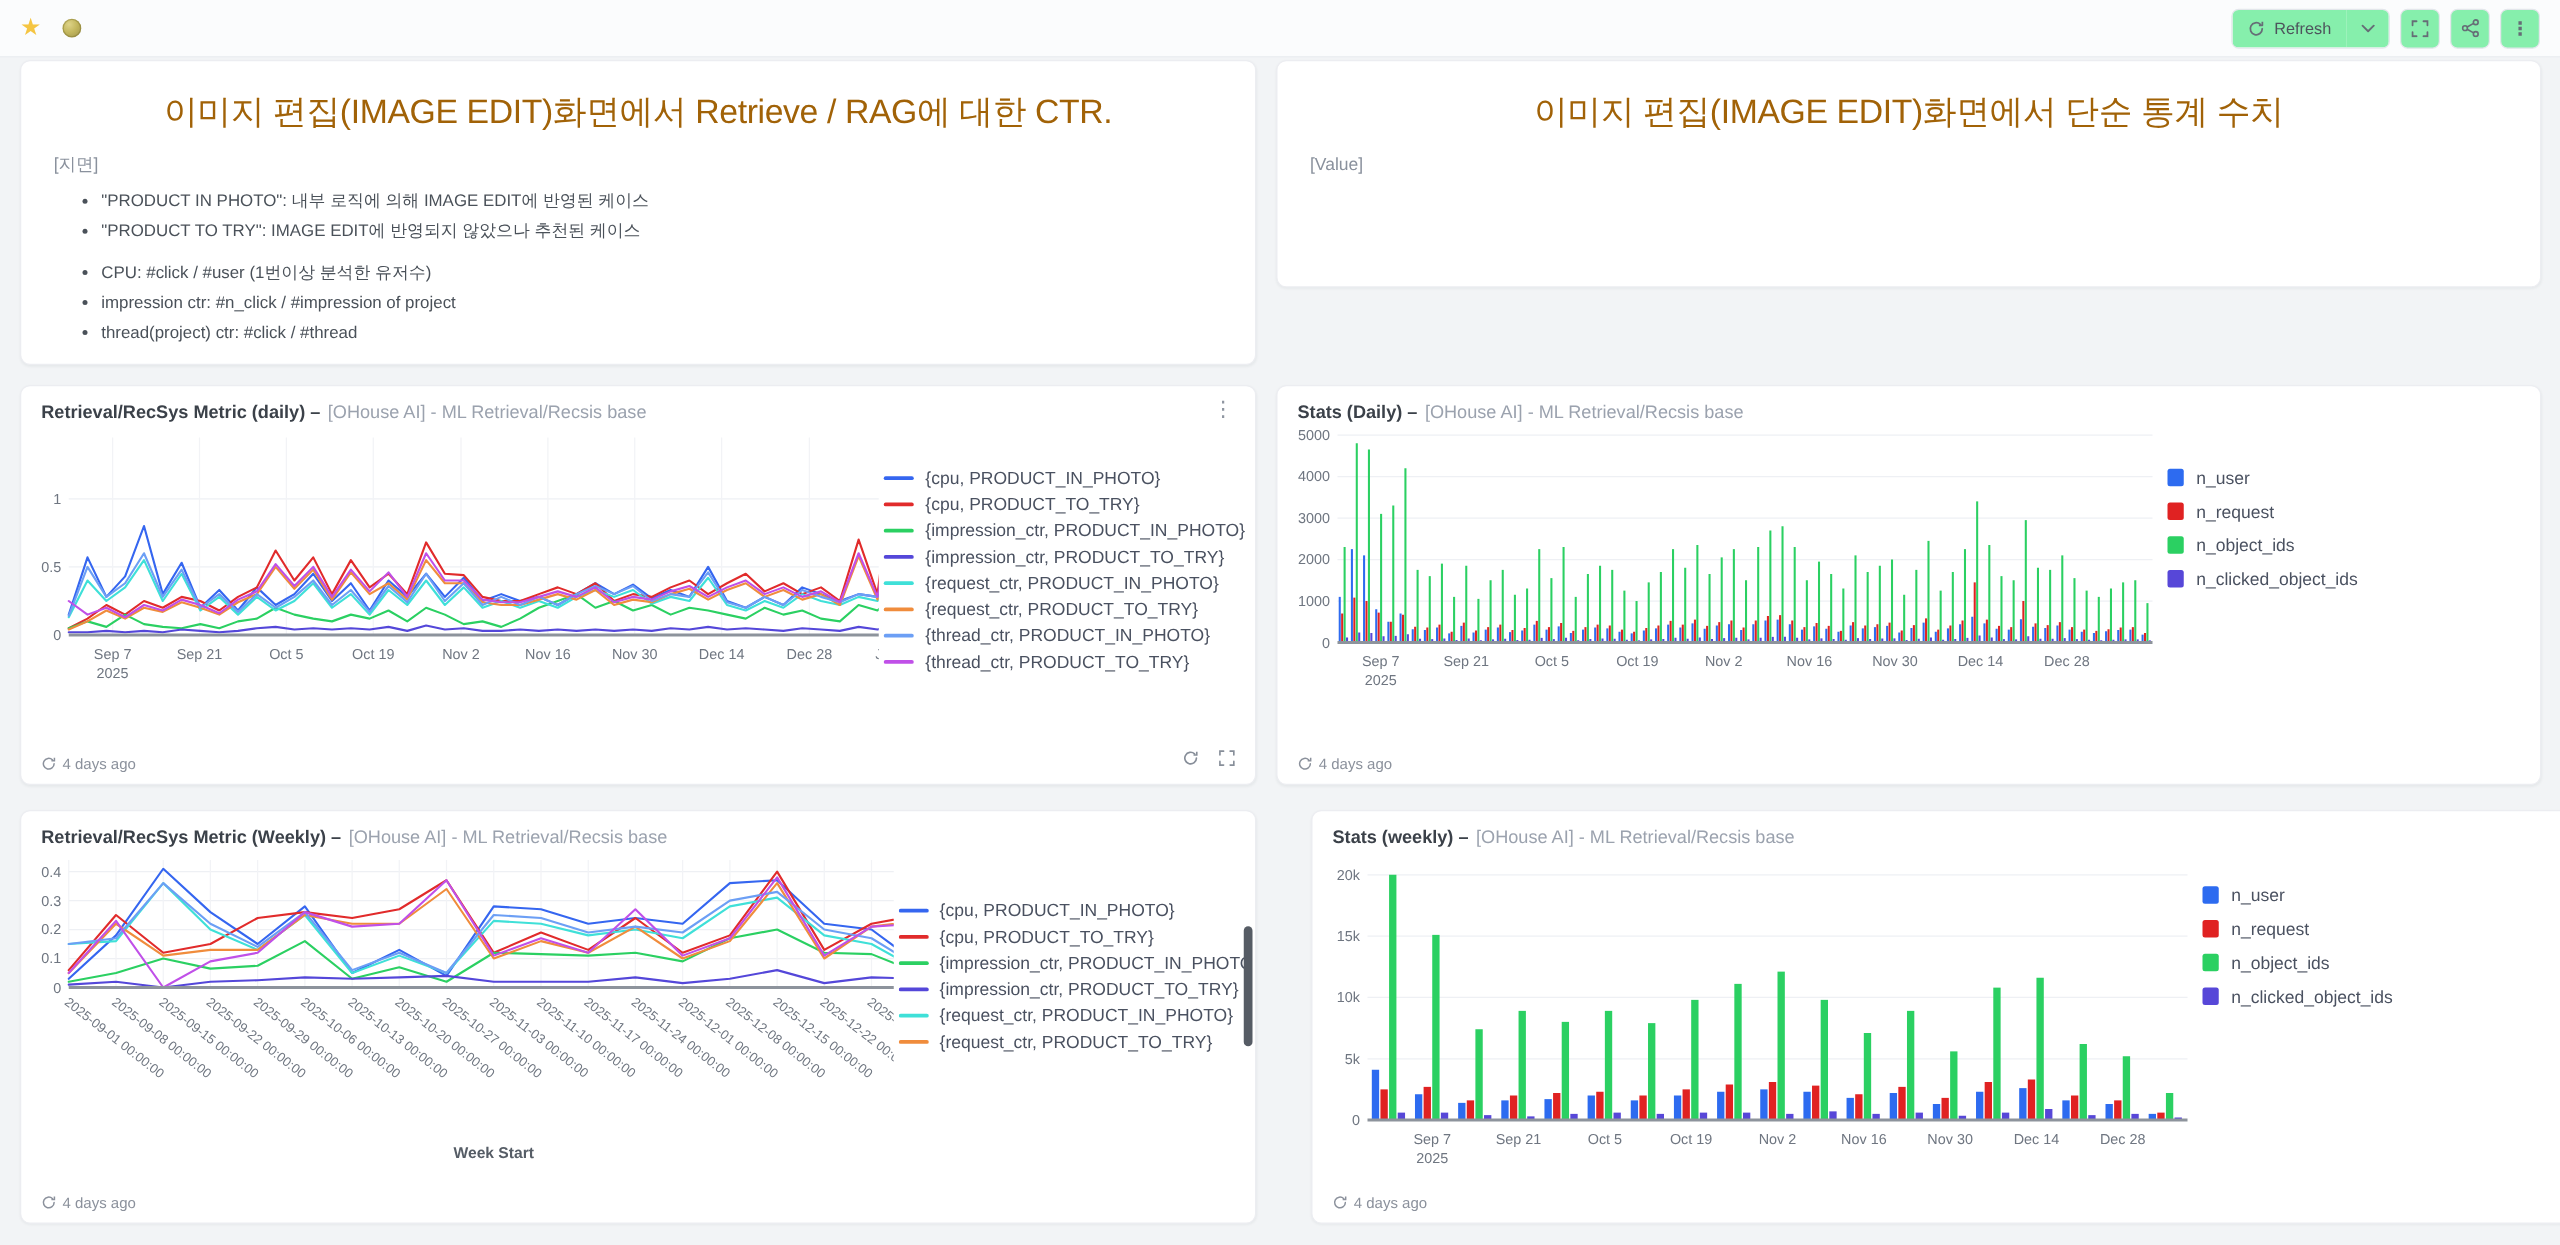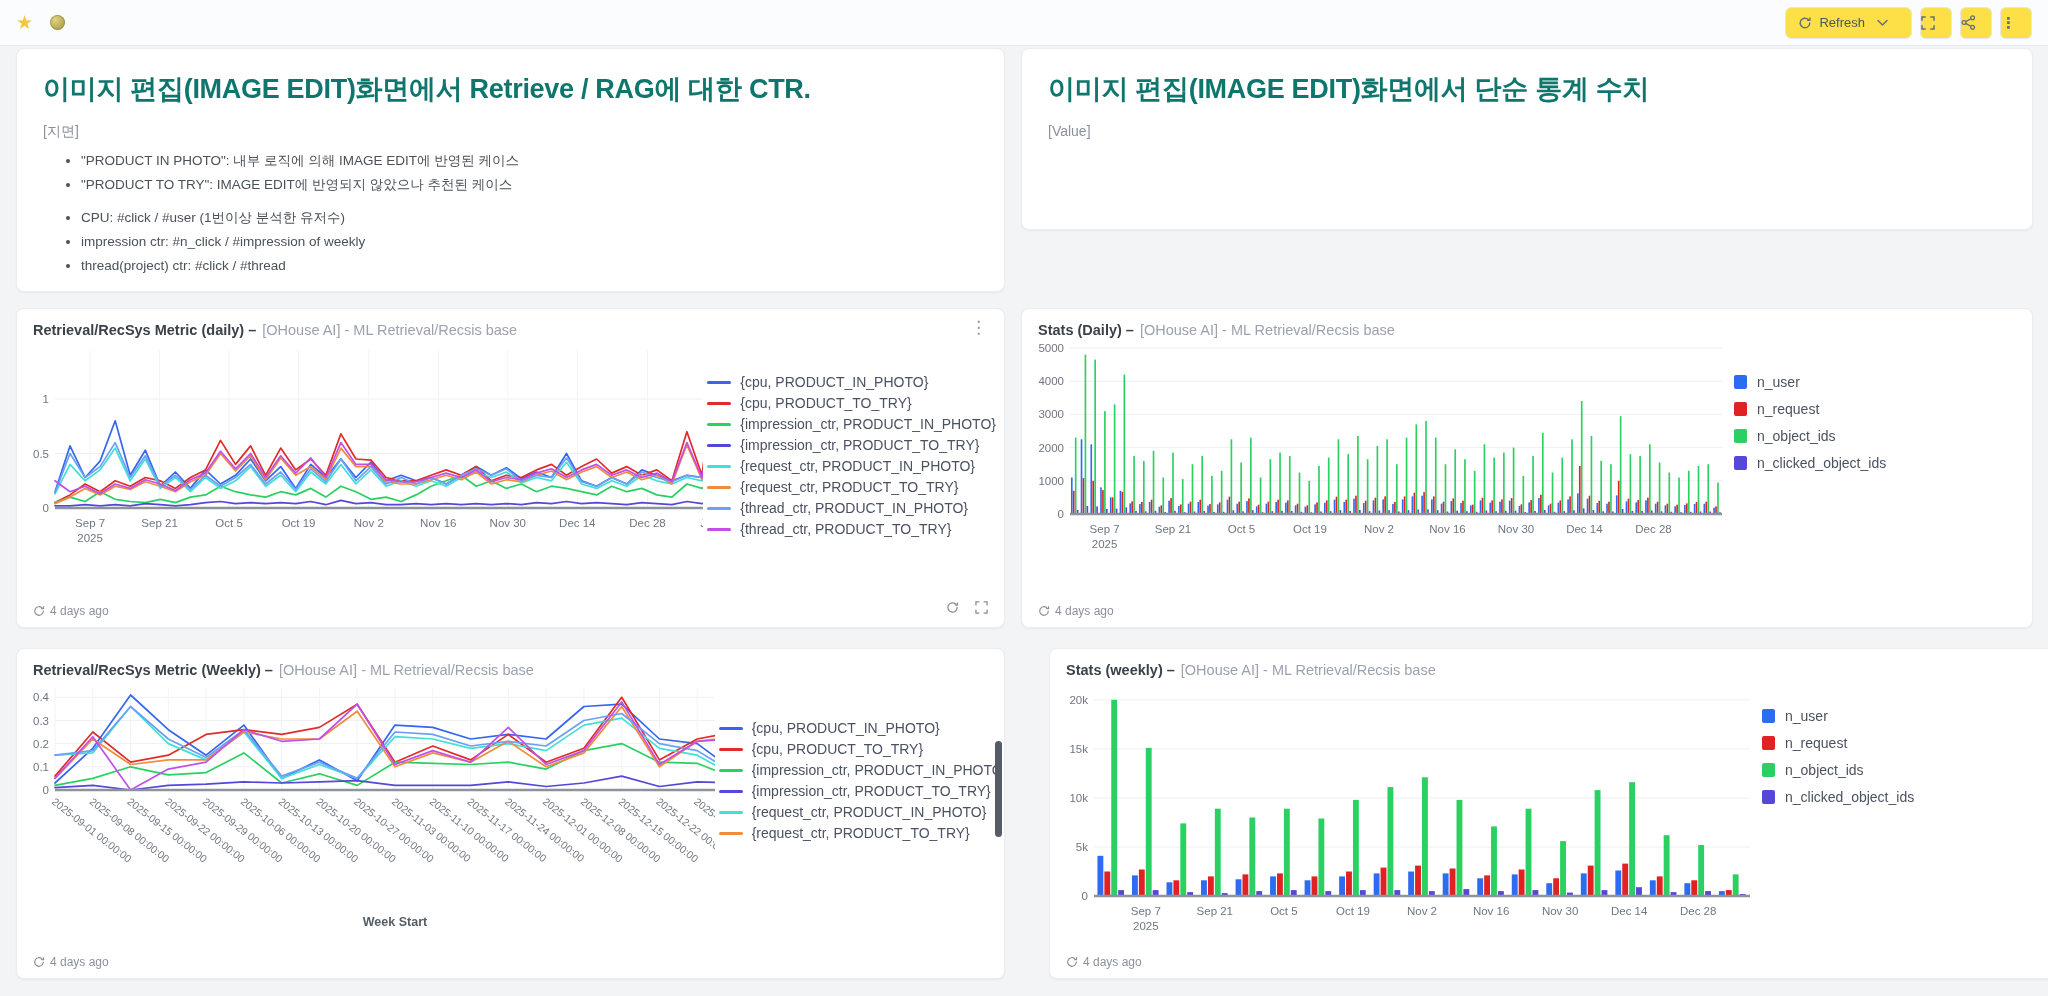--- a/index.html
+++ b/index.html
@@ -7,41 +7,41 @@
        font-family:"Liberation Sans","DejaVu Sans",sans-serif;overflow:hidden;color:#2f353c;}
   
   .topbar{position:absolute;left:0;top:0;right:0;height:46px;background:#fbfcfd;
           border-bottom:1px solid #e8eaee;display:flex;align-items:center;padding:0 16px;box-sizing:border-box;}
   .star{color:#f5c542;font-size:19px;margin-right:10px;cursor:pointer;}
   .dash-title{font-size:20px;font-weight:700;color:#2e353d;letter-spacing:-0.2px;}
   .coin{width:15px;height:15px;border-radius:50%;margin-left:7px;display:inline-block;
         background:radial-gradient(circle at 35% 30%,#ded388 0%,#c3b75e 45%,#9d914a 100%);
         box-shadow:inset 0 0 0 1px rgba(120,110,40,.4);}
   .top-actions{margin-left:auto;display:flex;align-items:center;gap:8px;}
-  .btn{height:32px;background:#fde047;border:1px solid #e3e6eb;border-radius:6px;color:#4d545c;
-       font-size:13px;display:flex;align-items:center;cursor:pointer;box-sizing:border-box;}
+  .btn{height:32px;background:#86efac;border:1px solid #e3e6eb;border-radius:6px;color:#4d545c;
+       font-size:13px;display:flex;align-items:center;justify-content:center;cursor:pointer;box-sizing:border-box;}
   .btn svg{display:block;}
   .btn-group{display:flex;align-items:stretch;border:1px solid #e3e6eb;border-radius:6px;background:#fff;overflow:hidden;height:32px;box-sizing:border-box;}
   .btn-group .seg{border:none;height:100%;border-radius:0;}
   .seg-refresh{padding:0 12px;gap:7px;}
   .seg-chevron{width:34px;border-left:1px solid #eceef2;}
   .sq{width:32px;}
   .icon-gray{color:#666d76;}
   
   .card{position:absolute;background:#fff;border:1px solid #ecedf1;border-radius:8px;
         box-shadow:0 1px 2px rgba(25,30,40,.05);box-sizing:border-box;overflow:hidden;}
   #card-ctr-text   {left:16px;  top:48px;  width:989px;  height:244px;}
   #card-stats-text {left:1021px;top:48px;  width:1012px; height:182px;}
   #card-daily-metric {left:16px;  top:308px;width:989px;  height:320px;}
   #card-daily-stats  {left:1021px;top:308px;width:1012px; height:320px;}
   #card-weekly-metric{left:16px;  top:648px;width:989px;  height:331px;}
   #card-weekly-stats {left:1049px;top:648px;width:1012px; height:331px;}
   
   .text-card-inner{padding:16px 26px;}
-  .text-card-inner h1{font-size:27px;font-weight:700;color:#0f766e;margin:6px 0 16px;letter-spacing:-0.3px;}
+  .text-card-inner h1{font-size:27px;font-weight:400;color:#a16207;margin:6px 0 16px;letter-spacing:-0.3px;text-align:center;}
   .section-label{color:#8a919d;font-size:14px;margin:12px 0 2px;}
   .text-card-inner ul{margin:8px 0;padding-left:38px;color:#4a5159;font-size:13.5px;line-height:1.8;}
   
   .card-head{padding:13px 16px 0;font-size:14.5px;display:flex;align-items:baseline;gap:6px;cursor:pointer;}
   .card-head .main{font-weight:700;color:#3b4149;}
   .card-head .sub{color:#9ba2ae;font-weight:400;}
   .chart-flex{display:flex;align-items:flex-start;padding:2px 8px 0 8px;}
   .legend{font-size:14px;color:#4a5160;margin-left:4px;}
   .legend-item{display:flex;align-items:center;margin-bottom:5px;white-space:nowrap;cursor:pointer;}
   .legend-box .legend-item{margin-bottom:11px;}
@@ -110,21 +110,21 @@
 <div class="card" id="card-ctr-text">
   <div class="text-card-inner">
     <h1>이미지 편집(IMAGE EDIT)화면에서 Retrieve / RAG에 대한 CTR.</h1>
     <div class="section-label">[지면]</div>
     <ul>
         <li>"PRODUCT IN PHOTO": 내부 로직에 의해 IMAGE EDIT에 반영된 케이스</li>
         <li>"PRODUCT TO TRY": IMAGE EDIT에 반영되지 않았으나 추천된 케이스</li>
       </ul>
     <ul>
         <li>CPU: #click / #user (1번이상 분석한 유저수)</li>
-        <li>impression ctr: #n_click / #impression of weekly</li>
+        <li>impression ctr: #n_click / #impression of project</li>
         <li>thread(project) ctr: #click / #thread</li>
       </ul>
   </div>
 </div>
 
 <div class="card" id="card-stats-text">
   <div class="text-card-inner">
     <h1>이미지 편집(IMAGE EDIT)화면에서 단순 통계 수치</h1>
     <div class="section-label">[Value]</div>
   </div>

